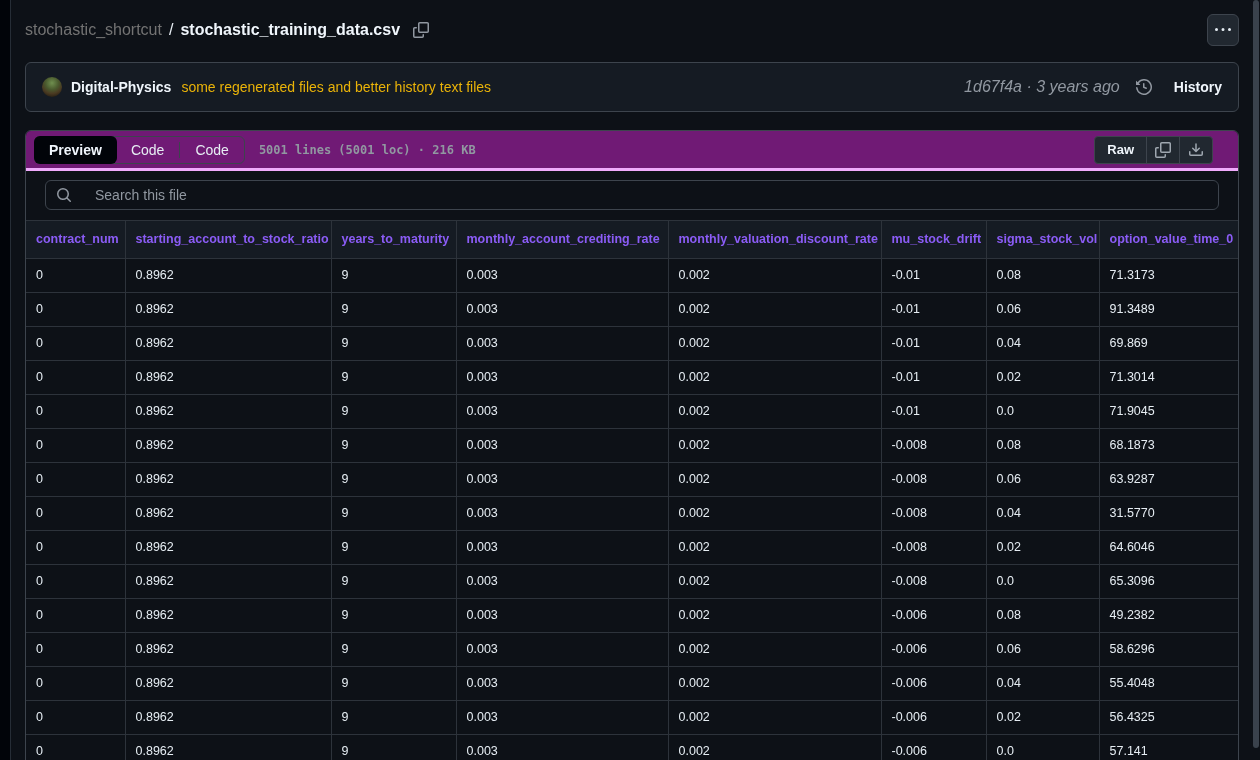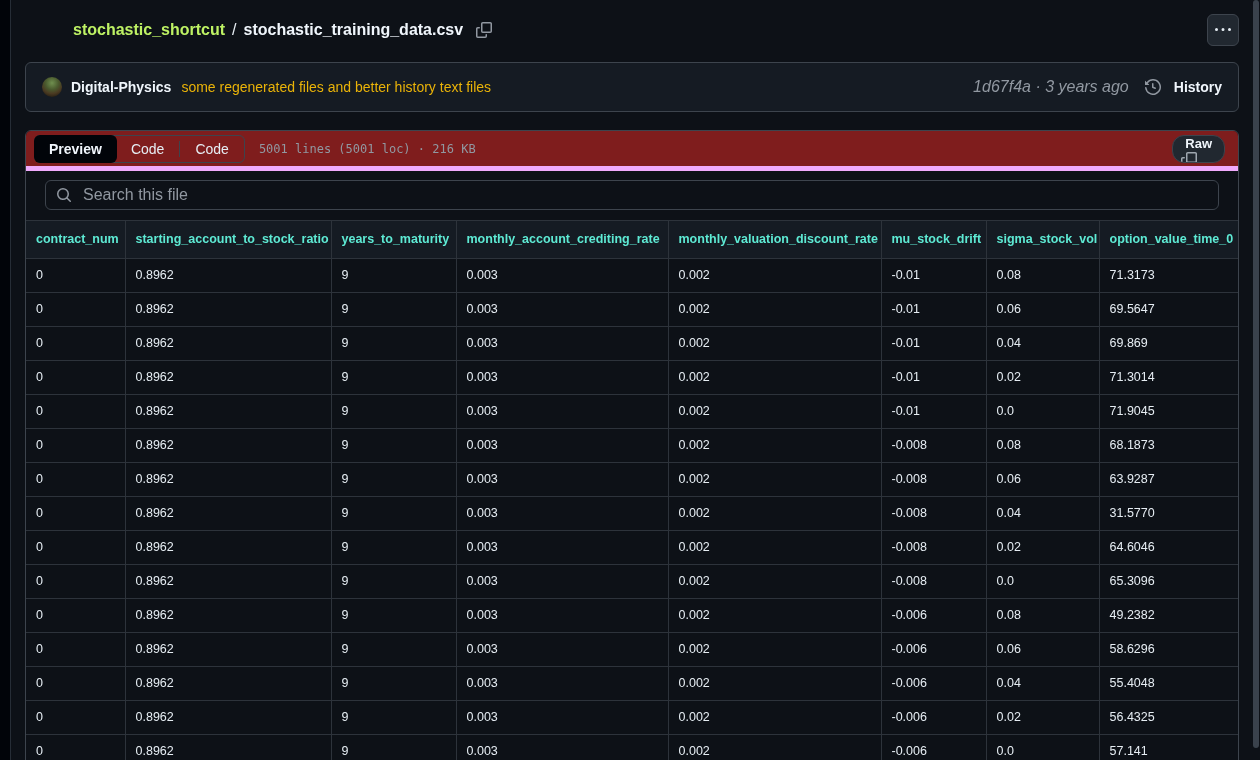--- a/index.html
+++ b/index.html
@@ -10,73 +10,73 @@
   .left-rail{position:absolute;left:0;top:0;bottom:0;width:11px;background:#010409;
     border-right:1px solid #262d36;}
   .v-scrollbar{position:absolute;right:1px;top:0;height:748px;width:6px;
     background:#3a424c;border-radius:3px;}
 
   .content{position:absolute;left:11px;right:7px;top:0;bottom:0;padding:12px 14px 0 14px;}
 
   
   .topbar{display:flex;align-items:center;justify-content:space-between;height:36px;}
   .breadcrumb{display:flex;align-items:center;font-size:16px;gap:7px;}
-  .repo-link{color:#bef264;font-weight:700;text-decoration:none;cursor:pointer;margin-left:48px;}
+  .repo-link{color:#737373;font-weight:400;text-decoration:none;cursor:pointer;}
   .crumb-sep{color:#e6edf3;}
   .file-name{color:#f0f6fc;font-weight:600;}
   .copy-path-btn{background:none;border:none;color:#9198a1;padding:0;margin-left:6px;
     display:flex;align-items:center;cursor:pointer;}
   .kebab-btn{width:32px;height:32px;border:1px solid #3d444d;border-radius:6px;
     background:#212830;color:#e6edf3;display:flex;align-items:center;justify-content:center;cursor:pointer;}
 
   
   .commit-bar{margin-top:14px;height:50px;border:1px solid #3d444d;border-radius:6px;
     background:#151b23;display:flex;align-items:center;padding:0 16px;}
   .avatar{width:20px;height:20px;border-radius:50%;flex:none;
     background:radial-gradient(circle at 50% 30%,#6f8f4f 0%,#4a5a2e 38%,#4a3a22 62%,#15120c 95%);}
   .commit-author{font-size:14px;font-weight:700;color:#f0f6fc;margin-left:9px;cursor:pointer;}
   .commit-msg{font-size:14px;color:#eab308;margin-left:10px;white-space:nowrap;}
   .commit-right{margin-left:auto;display:flex;align-items:center;gap:16px;}
   .sha-time{font-size:16px;color:#9198a1;white-space:nowrap;font-style:italic;}
-  .history-btn{display:flex;align-items:center;gap:13px;background:none;border:none;
+  .history-btn{display:flex;align-items:center;gap:22px;background:none;border:none;
     color:#f0f6fc;font-size:14px;font-weight:600;font-family:inherit;cursor:pointer;padding:0;}
   .history-btn .ic{color:#9198a1;display:flex;}
 
   
   .file-box{margin-top:18px;border:1px solid #3d444d;border-radius:6px 6px 0 0;
     height:700px;overflow:hidden;background:#0d1117;}
-  .file-header{height:40px;background:#7f1d1d;border-bottom:5px solid #f0abfc;
+  .file-header{height:40px;background:#701a75;border-bottom:3px solid #f0abfc;
     display:flex;align-items:center;padding:0 8px;}
   .seg-control{display:flex;align-items:stretch;height:28px;border:1px solid #3d444d;border-radius:6px;}
   .seg{display:flex;align-items:center;padding:0 15px;font-size:14px;color:#e6edf3;
     background:transparent;border:none;font-family:inherit;cursor:pointer;}
   .seg.active{background:#010409;border-radius:6px;font-weight:700;color:#f0f6fc;margin:-1px;}
   .seg-divider{width:1px;background:#3d444d;margin:5px 0;}
-  .file-meta{margin-left:14px;font-family:"DejaVu Sans Mono",monospace;font-size:12px;color:#9198a1;}
+  .file-meta{margin-left:14px;font-family:"DejaVu Sans Mono",monospace;font-size:12px;color:#9198a1;font-weight:bold;}
   .header-spacer{flex:1;}
   .raw-group{display:flex;align-items:stretch;height:28px;border:1px solid #3d444d;
-    border-radius:12px;overflow:hidden;background:#212830;margin-right:5px;flex-direction:column;}
+    border-radius:4px;overflow:hidden;background:#212830;margin-right:17px;}
   .raw-btn{padding:0 12px;display:flex;align-items:center;font-size:13px;font-weight:600;
     color:#f0f6fc;background:none;border:none;font-family:inherit;cursor:pointer;}
   .group-divider{width:1px;background:#3d444d;}
   .group-icon-btn{width:32px;display:flex;align-items:center;justify-content:center;
     color:#9fa7b0;background:none;border:none;cursor:pointer;}
 
   
   .search-row{padding:9px 19px 10px 19px;border-bottom:1px solid #2d333b;background:#0d1117;}
   .search-box{height:30px;border:1px solid #3d444d;border-radius:6px;display:flex;
     align-items:center;padding:0 10px;gap:9px;background:#0d1117;}
   .search-box .ic{color:#9198a1;display:flex;flex:none;}
   .search-box input{flex:1;background:transparent;border:none;outline:none;
-    color:#e6edf3;font-size:16px;font-family:inherit;}
+    color:#e6edf3;font-size:14px;font-family:inherit;margin-left:12px;}
   .search-box input::placeholder{color:#9198a1;}
 
   
   table.csv{width:100%;border-collapse:collapse;table-layout:fixed;}
-  table.csv th{background:#151b23;font-weight:700;font-size:12.5px;color:#5eead4;
+  table.csv th{background:#151b23;font-weight:700;font-size:12.5px;color:#8b5cf6;
     text-align:left;padding:0 10px;height:37px;border-bottom:1px solid #2d333b;
     border-right:1px solid #2d333b;white-space:nowrap;overflow:hidden;}
   table.csv td{font-size:12.5px;color:#e6edf3;padding:0 10px;height:34px;
     border-bottom:1px solid #2d333b;border-right:1px solid #2d333b;background:#0d1117;
     white-space:nowrap;overflow:hidden;}
   table.csv th:last-child,table.csv td:last-child{border-right:none;}
 </style>
 </head>
 <body>
 
@@ -206,21 +206,21 @@
               <td>71.3173</td>
             </tr>
             <tr>
               <td>0</td>
               <td>0.8962</td>
               <td>9</td>
               <td>0.003</td>
               <td>0.002</td>
               <td>-0.01</td>
               <td>0.06</td>
-              <td>69.5647</td>
+              <td>91.3489</td>
             </tr>
             <tr>
               <td>0</td>
               <td>0.8962</td>
               <td>9</td>
               <td>0.003</td>
               <td>0.002</td>
               <td>-0.01</td>
               <td>0.04</td>
               <td>69.869</td>

